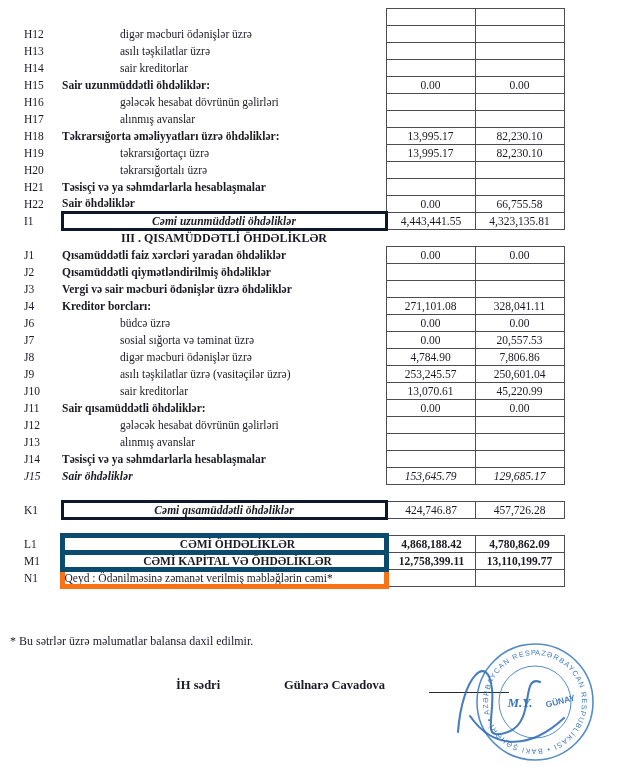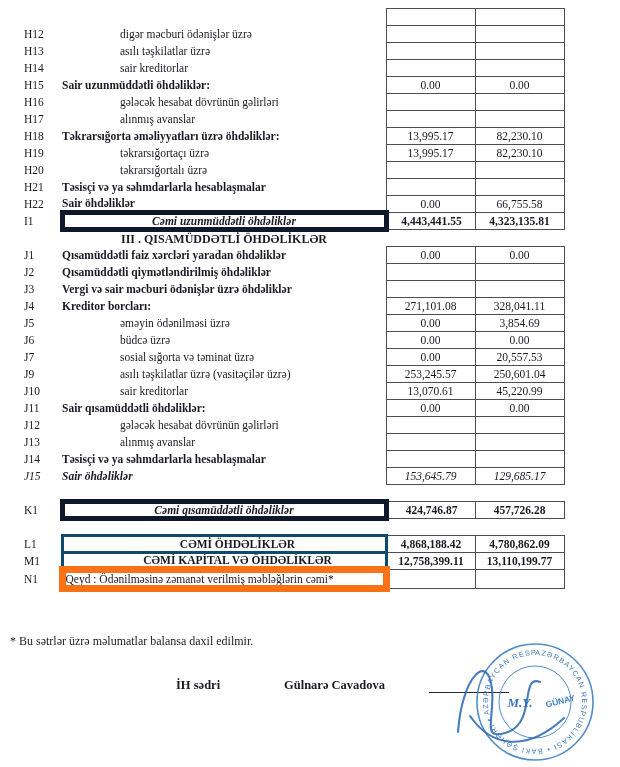--- a/index.html
+++ b/index.html
@@ -24,32 +24,32 @@
   td.lbl  { padding-left:3px; }
   td.val  { border:1px solid #4c4c55; text-align:center; }
 
   tr.boxes { height:30px; }
   tr.boxes td.lbl { border:none; }
 
   tr.sub td.lbl { padding-left:58px; }
   tr.bold td.lbl { font-weight:bold; }
 
   tr.total { height:18px; }
-  tr.total td.lbl { font-weight:bold; font-style:italic; text-align:center; border:5px solid #0f172a; }
-  tr.total td.val { font-weight:bold;margin-top:32px; }
+  tr.total td.lbl { font-weight:bold; font-style:italic; text-align:center; border:3px solid #0f172a; }
+  tr.total td.val { font-weight:normal;margin-top:32px; }
 
   tr.grand { height:18px; }
-  tr.grand td.lbl { font-weight:bold; text-align:center; border:3px solid #0c4a6e;padding-left:27px; }
+  tr.grand td.lbl { font-weight:bold; text-align:center; border:5px solid #0c4a6e;padding-left:27px; }
   tr.grand td.val { font-weight:bold; }
 
   tr.section td.lbl { font-weight:bold; text-align:center; font-size:12px; }
   tr.section td.val { border:none; }
 
   tr.note { height:18px; }
-  tr.note td.lbl { border:7px solid #f97316; }
+  tr.note td.lbl { border:5px solid #f97316; }
 
   tr.tall { height:26px;font-style:italic; }
   tr.spacer td { border:none; }
   tr.sp12 { height:12px; }
   tr.sp9  { height:9px; }
 
   
   .footnote { position:absolute; left:10px; top:634px; font-size:12px; }
   .sig-row { position:absolute; left:176px; display:flex; align-items:center; font-size:12.5px; font-weight:bold; }
   .sig-row.r1 { top:678px; }
@@ -176,36 +176,36 @@
           <td class="val"></td>
           <td class="val"></td>
         </tr>
         <tr class="bold">
           <td class="code">J4</td>
           <td class="lbl">Kreditor borcları:</td>
           <td class="val">271,101.08</td>
           <td class="val">328,041.11</td>
         </tr>
         <tr class="sub">
-          <td class="code">J5</td>
-          <td class="lbl">əməyin ödənilməsi üzrə</td>
-          <td class="val">0.00</td>
-          <td class="val">3,854.69</td>
-        </tr>
-        <tr class="sub">
           <td class="code">J6</td>
           <td class="lbl">büdcə üzrə</td>
           <td class="val">0.00</td>
           <td class="val">0.00</td>
         </tr>
         <tr class="sub">
           <td class="code">J7</td>
           <td class="lbl">sosial sığorta və təminat üzrə</td>
           <td class="val">0.00</td>
           <td class="val">20,557.53</td>
+        </tr>
+        <tr class="sub">
+          <td class="code">J8</td>
+          <td class="lbl">digər məcburi ödənişlər üzrə</td>
+          <td class="val">4,784.90</td>
+          <td class="val">7,806.86</td>
         </tr>
         <tr class="sub">
           <td class="code">J9</td>
           <td class="lbl">asılı təşkilatlar üzrə (vasitəçilər üzrə)</td>
           <td class="val">253,245.57</td>
           <td class="val">250,601.04</td>
         </tr>
         <tr class="sub">
           <td class="code">J10</td>
           <td class="lbl">sair kreditorlar</td>

